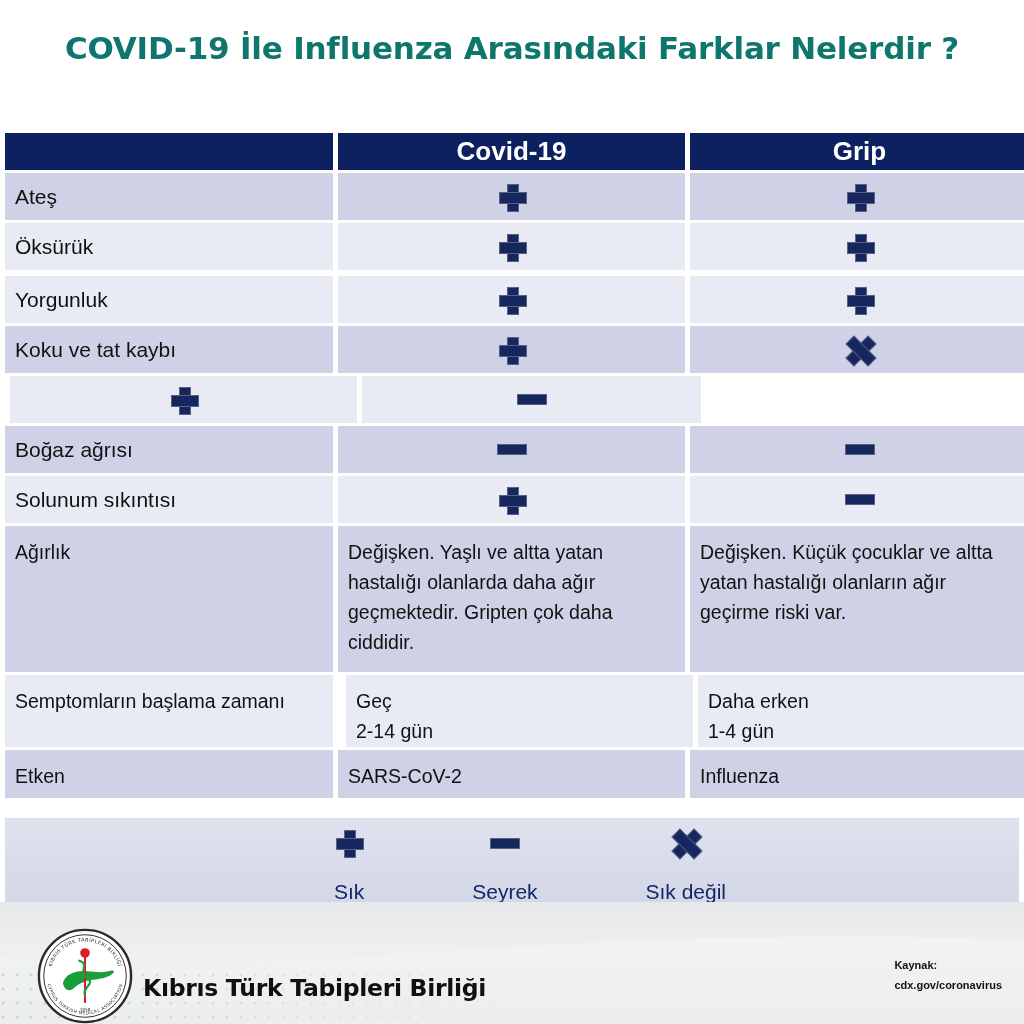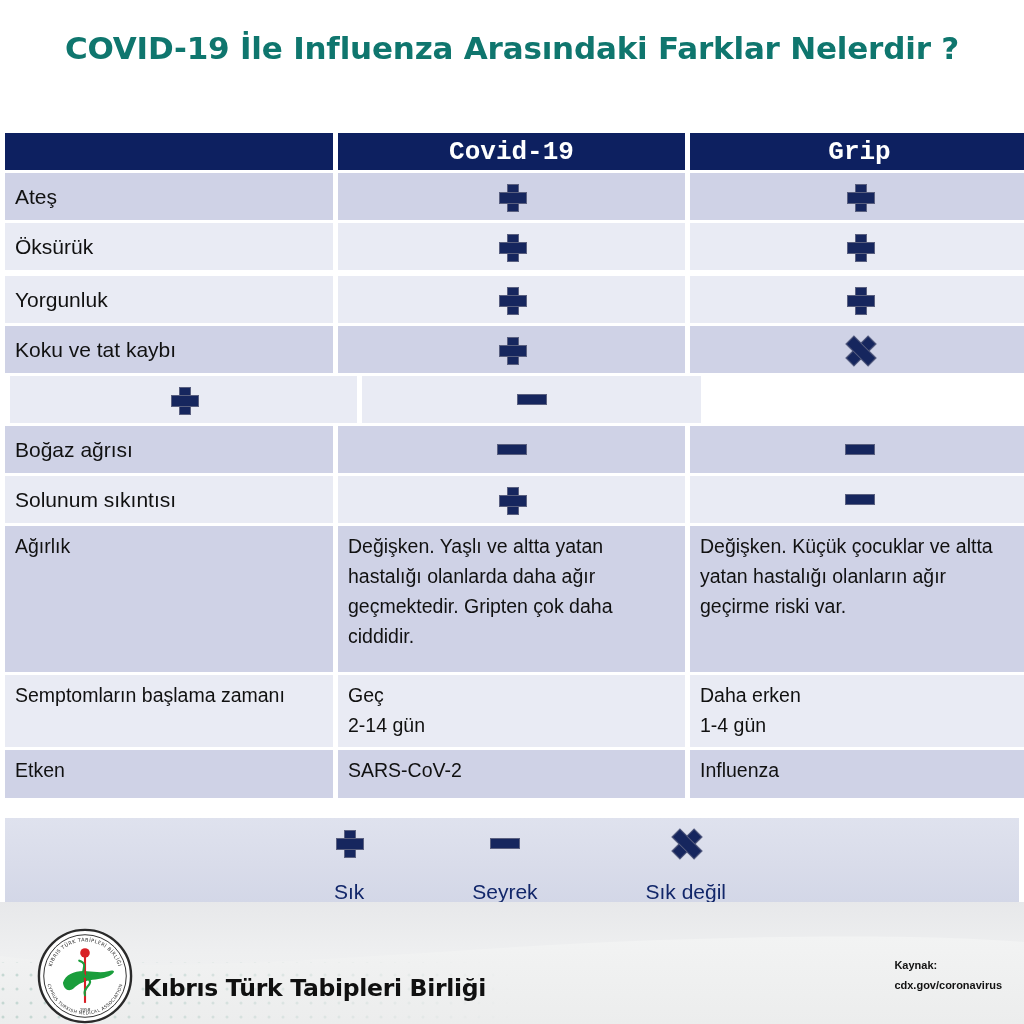--- a/index.html
+++ b/index.html
@@ -47,40 +47,40 @@
   .c3 { width: 339px; flex: 0 0 339px; }
 
   
   #thead .trow { height: 53px; }
   #thead .tcell {
     background: #0d2060;
     color: #ffffff;
     font-weight: bold;
     font-size: 26px;
     justify-content: center;
-    font-family: Liberation Mono, monospace;
+    font-family: Liberation Sans, sans-serif;
     margin-top: 16px;
   }
   #thead .tcell.c1 { background: #0d2060; }
   #thead .gap { width: 5px; flex: 0 0 5px; background: #ffffff; }
 
   .gap { width: 5px; flex: 0 0 5px; background: #ffffff; }
   .vgap { height: 3px; background: #ffffff; width: 100%; }
 
   
   .srow { height: 47px; }
   .srow .tcell { font-size: 21px; color: #111111; }
   .srow .tcell.sym { justify-content: center; }
   .rowA .tcell { background: #cfd2e6; }
   .rowB .tcell { background: #e9ebf4; }
 
   
   .trow.textrow .tcell {
     align-items: flex-start;
-    padding-top: 5px;
+    padding-top: 11px;
     font-size: 19.5px;
     line-height: 30px;
     color: #111111;
   }
 
   
   .sym-plus, .sym-minus, .sym-cross { display: inline-block; position: relative; }
   .sym-plus {
     width: 26px; height: 26px;
   }
@@ -266,21 +266,21 @@
           <div class="tcell c1" style="white-space: pre-line;">Ağırlık</div>
           <div class="gap"></div>
           <div class="tcell c2" style="white-space: pre-line;">Değişken. Yaşlı ve altta yatan hastalığı olanlarda daha ağır geçmektedir. Gripten çok daha ciddidir.</div>
           <div class="gap"></div>
           <div class="tcell c3" style="white-space: pre-line;">Değişken. Küçük çocuklar ve altta yatan hastalığı olanların ağır geçirme riski var.</div>
         </div>
         <div class="vgap"></div>
         <div class="trow textrow rowB" style="height: 72px;">
           <div class="tcell c1" style="white-space: pre-line;">Semptomların başlama zamanı</div>
           <div class="gap"></div>
-          <div class="tcell c2" style="white-space: pre-line;">Geç
+          <div class="tcell c2" style="white-space: pre-line; margin-left: 8px;">Geç
 2-14 gün</div>
           <div class="gap"></div>
           <div class="tcell c3" style="white-space: pre-line;">Daha erken
 1-4 gün</div>
         </div>
         <div class="vgap"></div>
         <div class="trow textrow rowA" style="height: 48px;">
           <div class="tcell c1" style="white-space: pre-line;">Etken</div>
           <div class="gap"></div>
           <div class="tcell c2" style="white-space: pre-line;">SARS-CoV-2</div>

